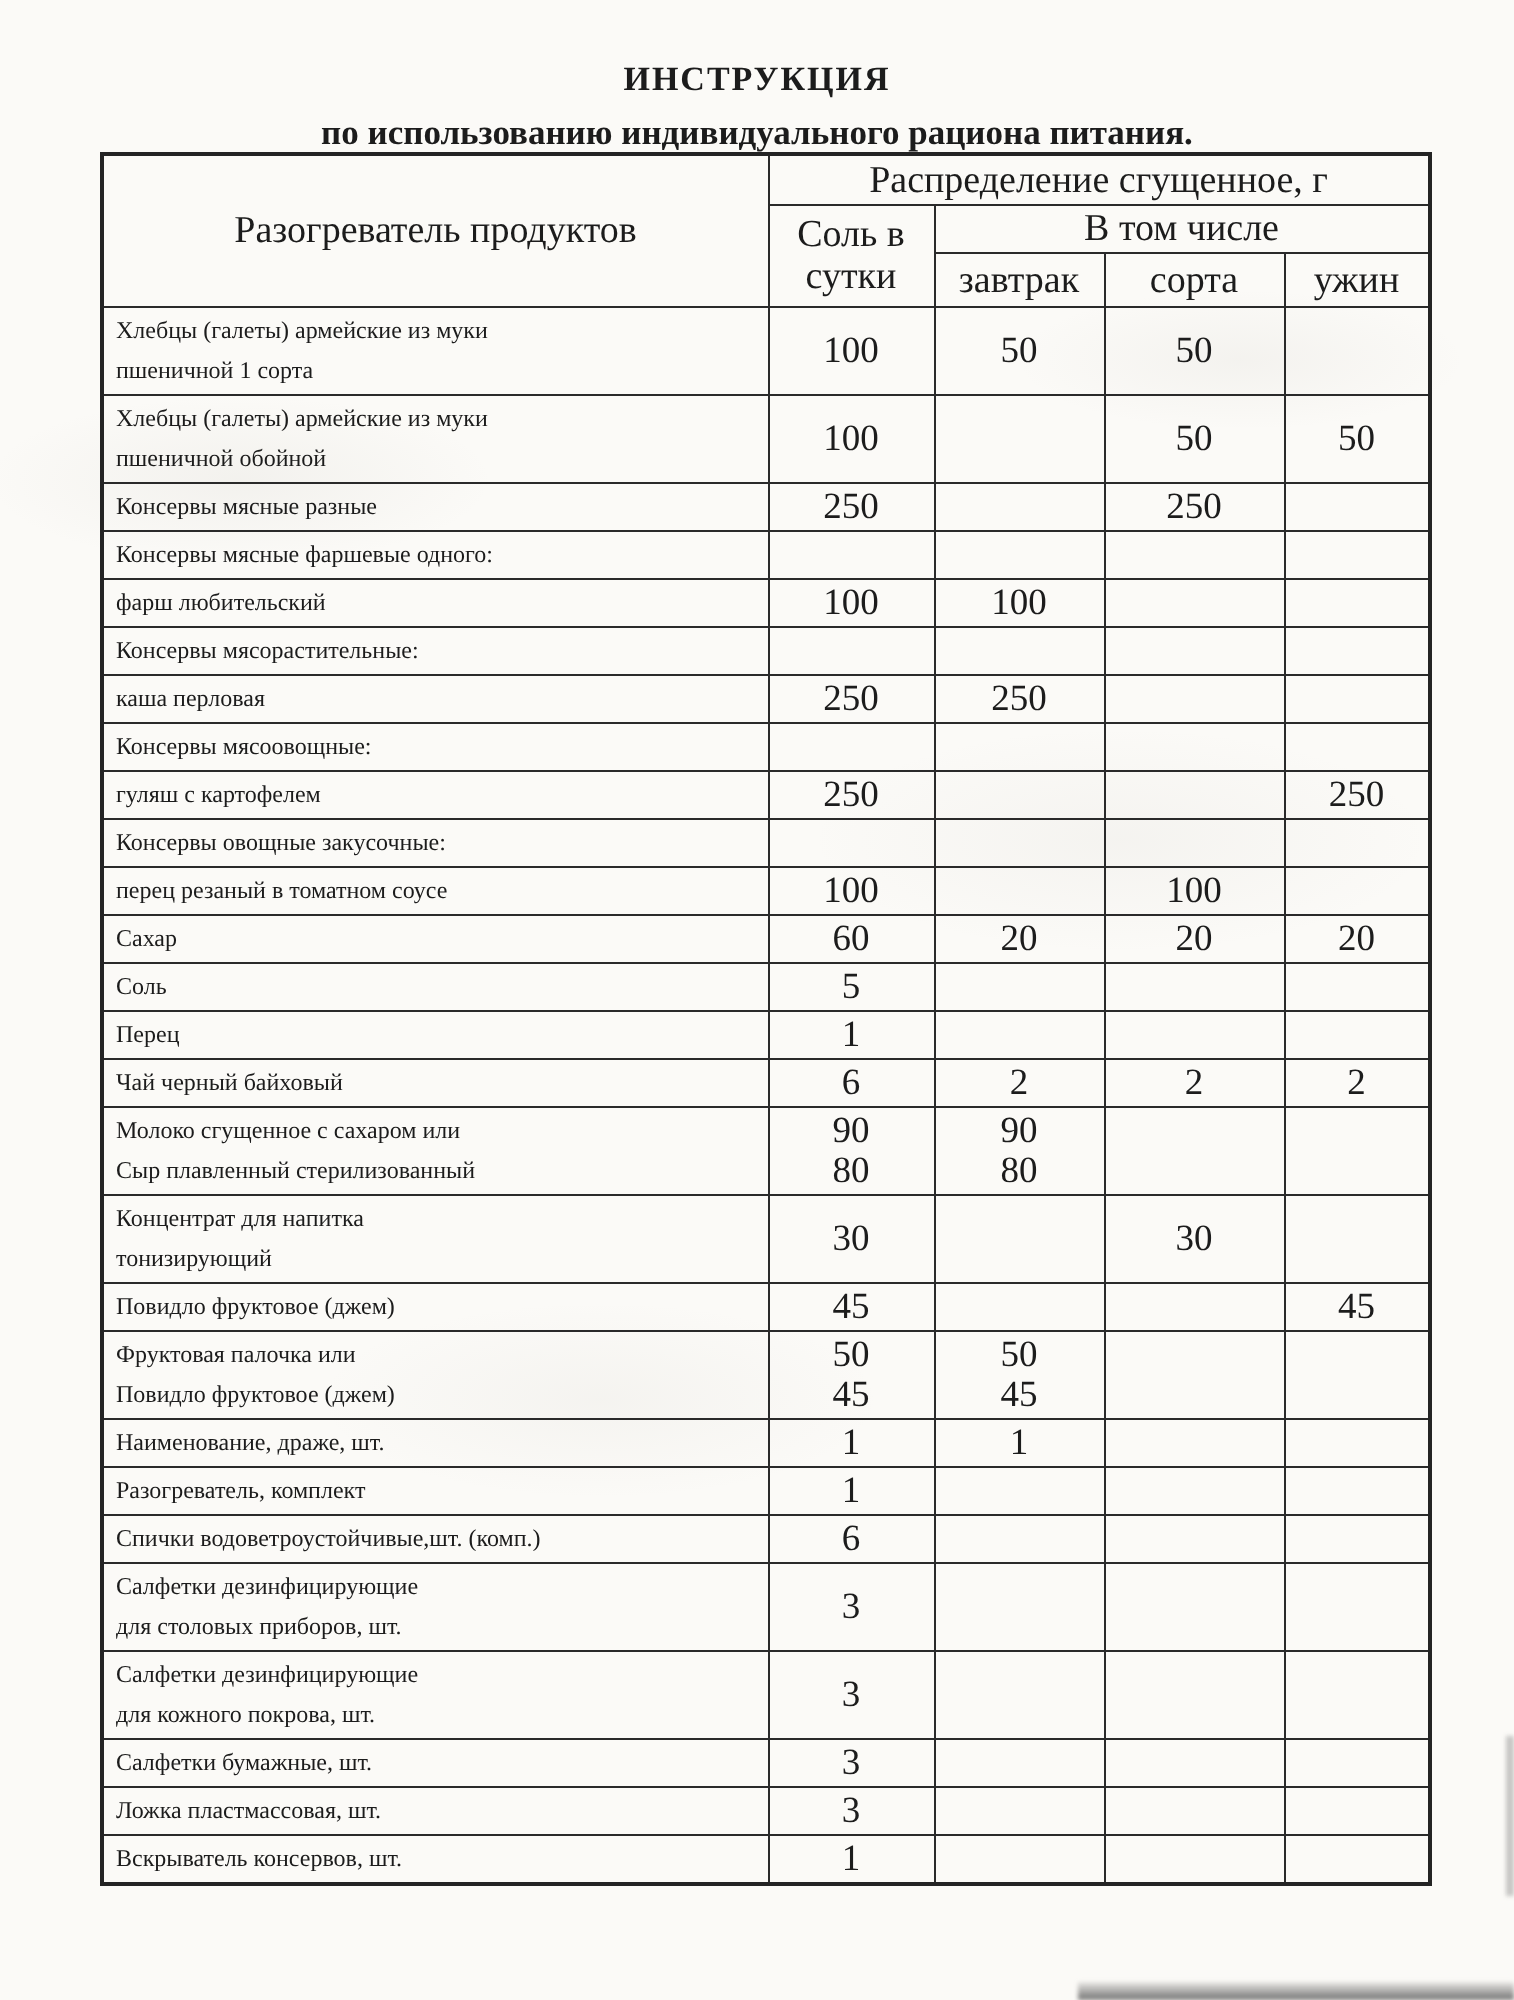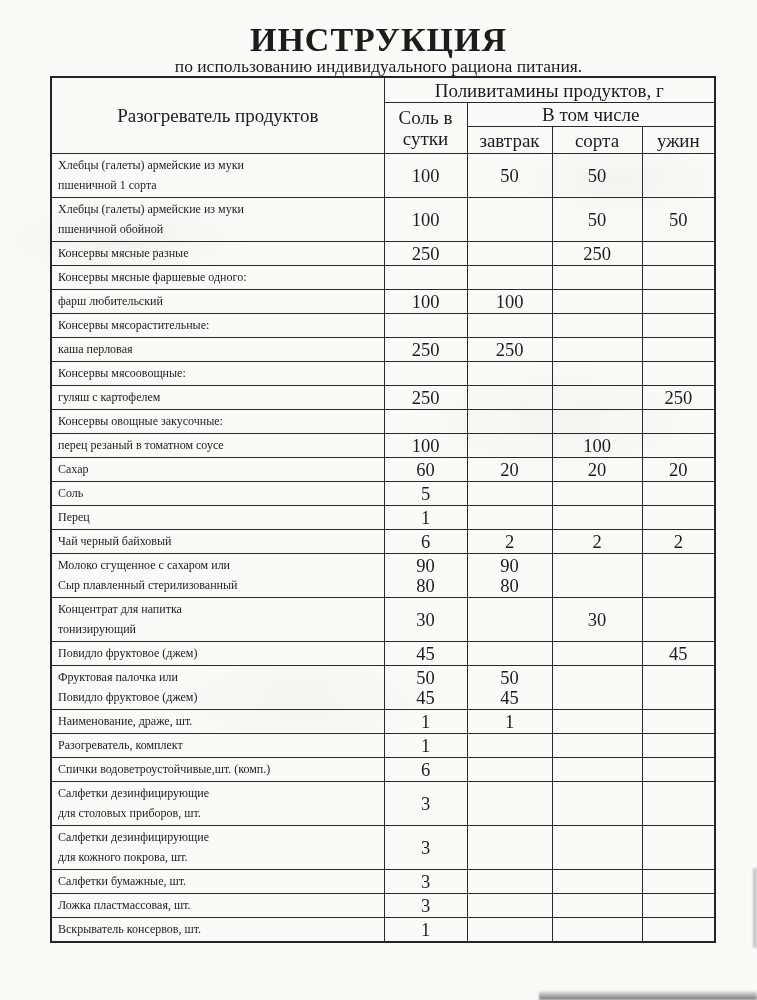--- a/index.html
+++ b/index.html
@@ -18,31 +18,31 @@
     background-color: #fbfaf7;
     background-image:
       radial-gradient(ellipse 180px 60px at 120px 240px, rgba(170,165,155,0.10), rgba(0,0,0,0) 70%),
       radial-gradient(ellipse 220px 80px at 560px 420px, rgba(170,165,155,0.08), rgba(0,0,0,0) 70%),
       radial-gradient(ellipse 200px 70px at 300px 700px, rgba(170,165,155,0.08), rgba(0,0,0,0) 70%),
       radial-gradient(ellipse 160px 50px at 620px 180px, rgba(170,165,155,0.09), rgba(0,0,0,0) 70%);
   }
   .doc-title {
     margin: 26px 0 0 0;
     text-align: center;
-    font-size: 34px;
+    font-size: 17px;
     line-height: 28px;
     font-weight: bold;
     letter-spacing: 1px;
   }
   .doc-subtitle {
     margin: 2px 0 0 0;
     text-align: center;
     font-size: 17.5px;
     line-height: 20px;
-    font-weight: normal;
+    font-weight: bold;
   }
   .doc-desc {
     margin: 3px 10px 5px 10px;
     text-align: center;
     font-size: 19.5px;
     line-height: 21px;
     white-space: pre-line;
   }
   table.ration {
     margin-left: 50px;
@@ -112,21 +112,21 @@
     <colgroup>
       <col style="width:333px">
       <col style="width:83px">
       <col style="width:85px">
       <col style="width:90px">
       <col style="width:73px">
     </colgroup>
     <thead>
       <tr>
         <th rowspan="3">Разогреватель продуктов</th>
-        <th colspan="4" style="height:22px">Поливитамины продуктов, г</th>
+        <th colspan="4" style="height:22px">Распределение сгущенное, г</th>
       </tr>
       <tr>
         <th rowspan="2">Соль в
 сутки</th>
         <th colspan="3" style="height:21px">В том числе</th>
       </tr>
       <tr>
         <th style="height:24px">завтрак</th>
         <th>сорта</th>
         <th>ужин</th>

